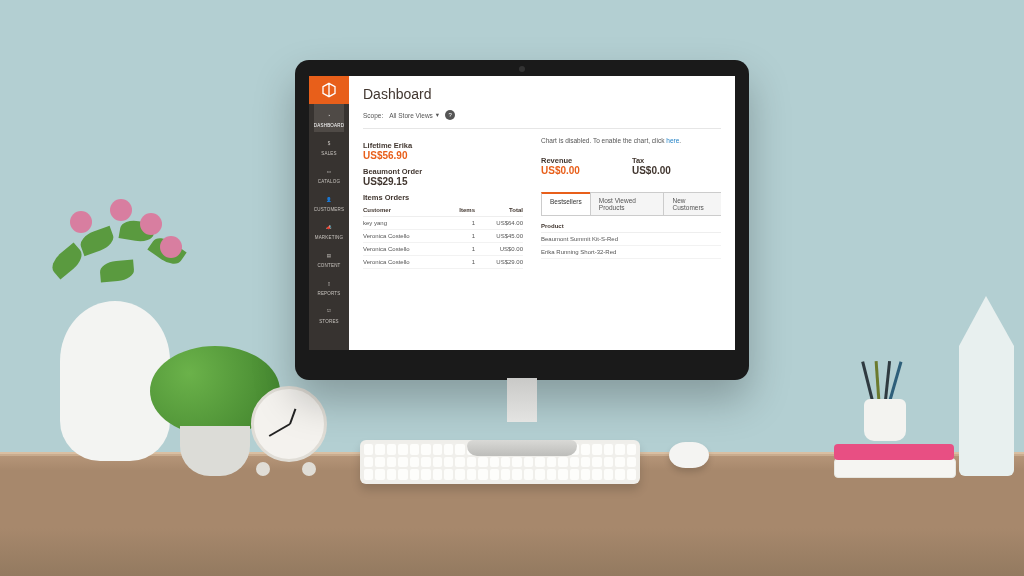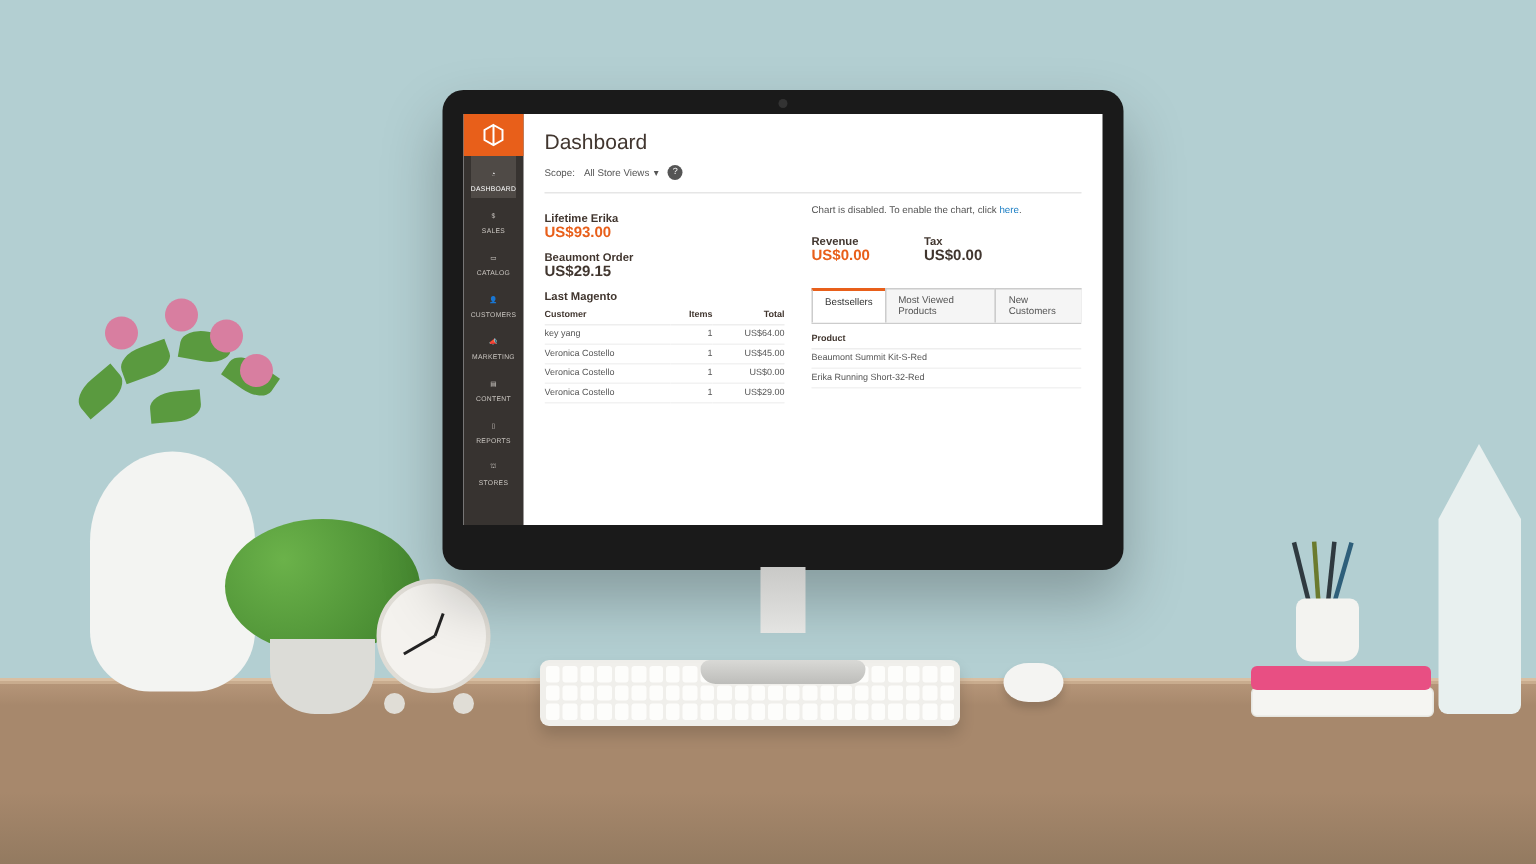--- a/index.html
+++ b/index.html
@@ -64,21 +64,21 @@
   .stat-label{font-size:7.5px;font-weight:700;color:#41362f;margin-top:4px;}
   .stat-val{font-size:10px;font-weight:700;color:#e85f1a;margin-bottom:6px;}
   .stat-val.dark{color:#41362f;}
   .sect{font-size:7.5px;font-weight:700;color:#41362f;margin:6px 0 2px;}
   table{width:100%;border-collapse:collapse;font-size:6px;}
   th{text-align:left;font-weight:700;padding:3px 0;border-bottom:1px solid #eee;color:#41362f;}
   th.r,td.r{text-align:right;}
   td{padding:3px 0;border-bottom:1px solid #f2f2f2;color:#555;}
   .chartmsg{font-size:6.5px;color:#555;}
   .chartmsg a{color:#1d7fc4;cursor:pointer;}
-  .metrics{display:flex;gap:36px;margin:8px 0 10px;}
+  .metrics{display:flex;gap:52px;margin:8px 0 10px;}
   .tabs{display:flex;border-bottom:1px solid #ccc;}
   .tab{padding:4px 8px;font-size:6.5px;color:#555;background:#f5f5f5;border:1px solid #ccc;border-bottom:none;margin-right:-1px;cursor:pointer;}
   .tab.active{background:#fff;border-top:2px solid #e85f1a;color:#333;}
   .source{position:absolute;left:18px;bottom:72px;color:#fff;font-size:20px;text-shadow:0 1px 3px rgba(0,0,0,.3);}
 </style>
 </head>
 <body>
 
 <div class="scene">
   <div class="wall"></div>
@@ -255,24 +255,24 @@
               <span>Scope:</span>
               <span class="scope-sel">
                 <span>All Store Views</span>
                 <span>▾</span>
               </span>
               <span class="help">?</span>
             </div>
             <div class="cols">
               <div class="colL">
                 <div class="stat-label">Lifetime Erika</div>
-                <div class="stat-val">US$93.00</div>
+                <div class="stat-val">US$56.90</div>
                 <div class="stat-label">Beaumont Order</div>
                 <div class="stat-val dark">US$29.15</div>
-                <div class="sect">Last Magento</div>
+                <div class="sect">Items Orders</div>
                 <table>
                   <thead>
                       <tr>
                     <th>Customer</th>
                     <th class="r">Items</th>
                     <th class="r">Total</th>
                   </tr>
                     </thead>
                   <tbody id="orders-body">
                       <tr>

